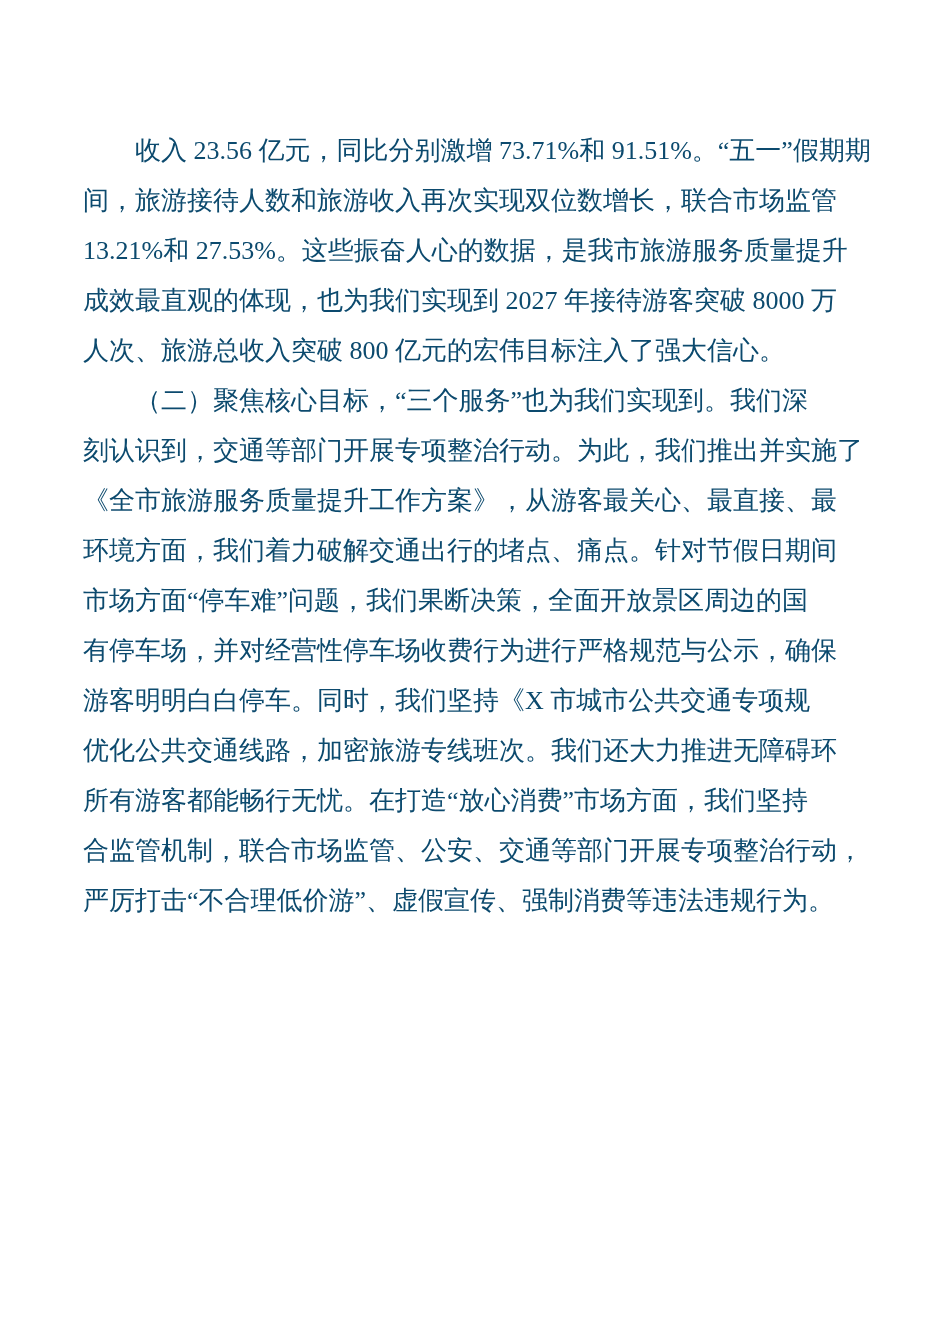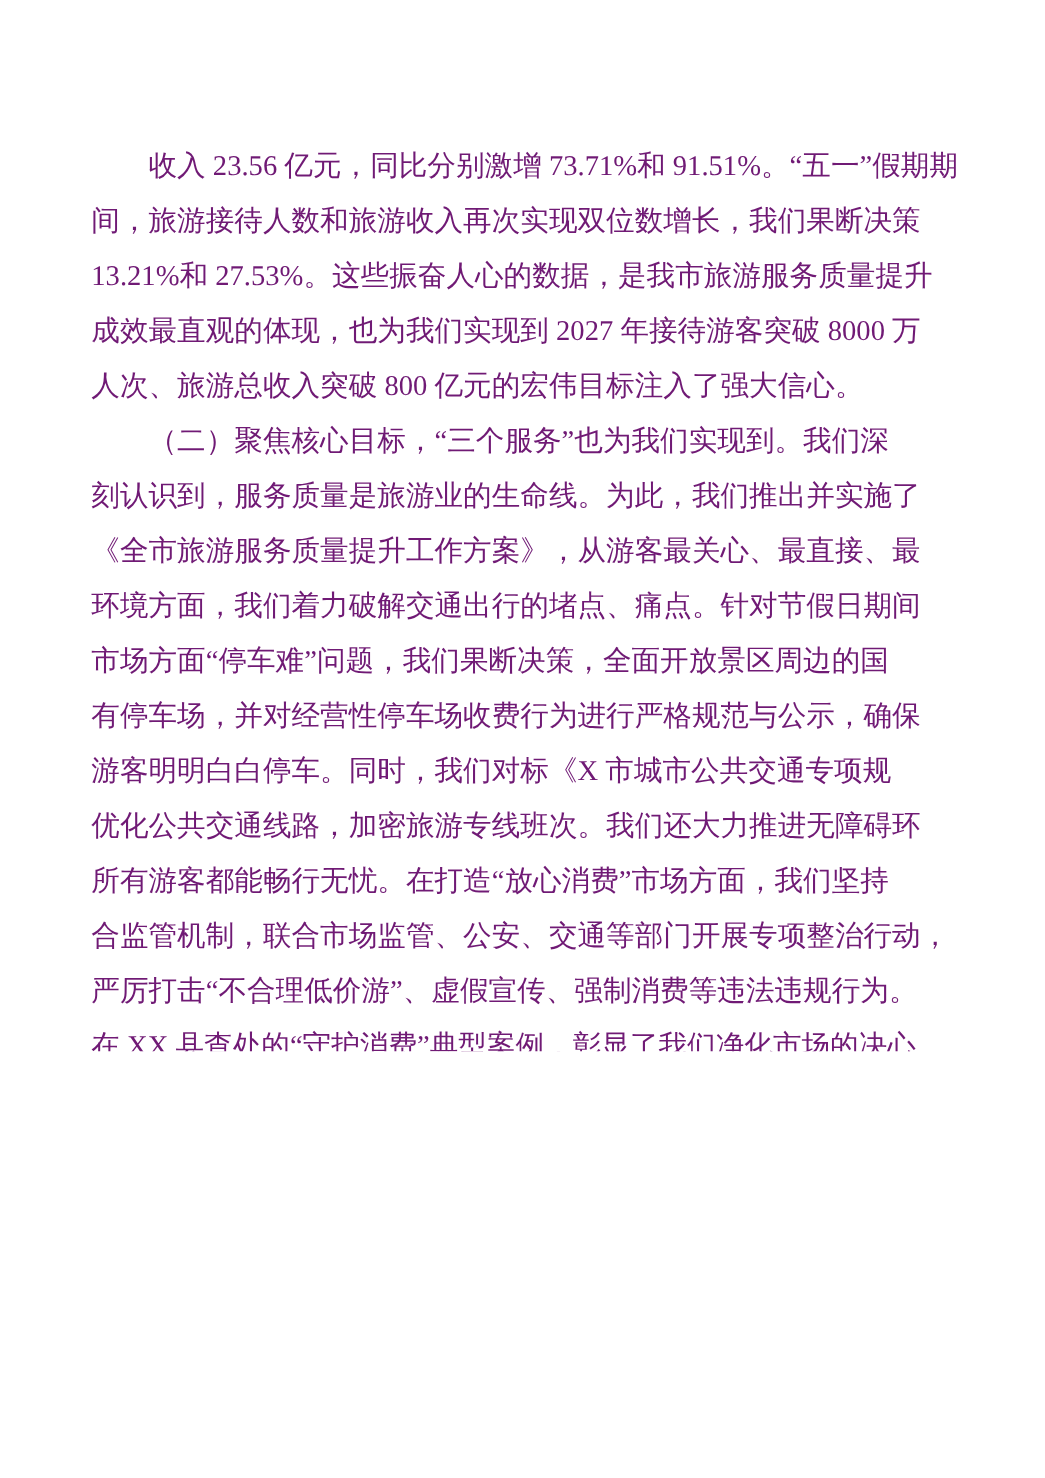--- a/index.html
+++ b/index.html
@@ -7,21 +7,21 @@
     padding: 0;
     background: #ffffff;
   }
   .page {
     position: relative;
     width: 950px;
     height: 956px;
     background: #ffffff;
     overflow: hidden;
     font-family: "Liberation Serif", "DejaVu Serif", serif;
-    color: #701a75;
+    color: #0c4a6e;
   }
   .text-block {
     position: absolute;
     left: 83px;
     top: 126px;
     width: 730px;
   }
   .line {
     height: 50px;
     line-height: 50px;
@@ -34,35 +34,34 @@
   }
 </style>
 </head>
 <body>
 
 <div class="page">
   <div class="text-block">
 
     <div class="para">
       <div class="line indent">收入 23.56 亿元，同比分别激增 73.71%和 91.51%。“五一”假期期</div>
-      <div class="line">间，旅游接待人数和旅游收入再次实现双位数增长，我们果断决策</div>
+      <div class="line">间，旅游接待人数和旅游收入再次实现双位数增长，联合市场监管</div>
       <div class="line">13.21%和 27.53%。这些振奋人心的数据，是我市旅游服务质量提升</div>
       <div class="line">成效最直观的体现，也为我们实现到 2027 年接待游客突破 8000 万</div>
       <div class="line">人次、旅游总收入突破 800 亿元的宏伟目标注入了强大信心。</div>
     </div>
 
     <div class="para">
       <div class="line indent">（二）聚焦核心目标，“三个服务”也为我们实现到。我们深</div>
-      <div class="line">刻认识到，服务质量是旅游业的生命线。为此，我们推出并实施了</div>
+      <div class="line">刻认识到，交通等部门开展专项整治行动。为此，我们推出并实施了</div>
       <div class="line">《全市旅游服务质量提升工作方案》，从游客最关心、最直接、最</div>
       <div class="line">环境方面，我们着力破解交通出行的堵点、痛点。针对节假日期间</div>
       <div class="line">市场方面“停车难”问题，我们果断决策，全面开放景区周边的国</div>
       <div class="line">有停车场，并对经营性停车场收费行为进行严格规范与公示，确保</div>
-      <div class="line">游客明明白白停车。同时，我们对标《X 市城市公共交通专项规</div>
+      <div class="line">游客明明白白停车。同时，我们坚持《X 市城市公共交通专项规</div>
       <div class="line">优化公共交通线路，加密旅游专线班次。我们还大力推进无障碍环</div>
       <div class="line">所有游客都能畅行无忧。在打造“放心消费”市场方面，我们坚持</div>
       <div class="line">合监管机制，联合市场监管、公安、交通等部门开展专项整治行动，</div>
       <div class="line">严厉打击“不合理低价游”、虚假宣传、强制消费等违法违规行为。</div>
-      <div class="line">在 XX 县查处的“守护消费”典型案例，彰显了我们净化市场的决心。</div>
     </div>
 
   </div>
 </div>
 
 </body></html>

